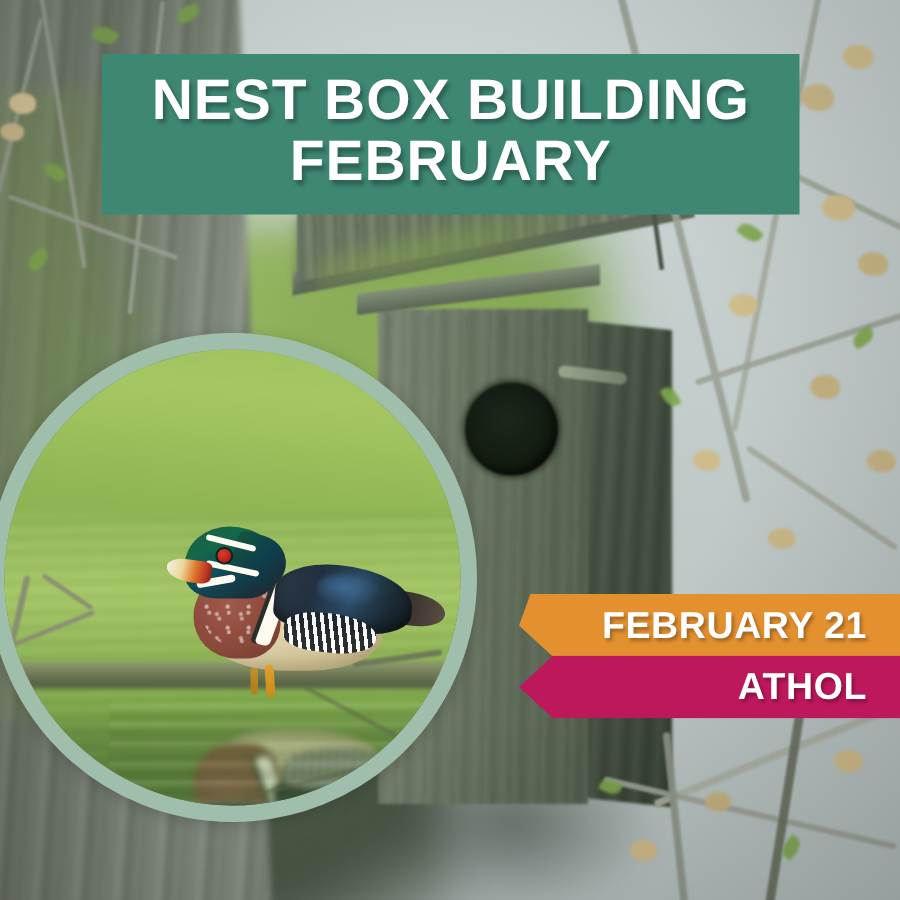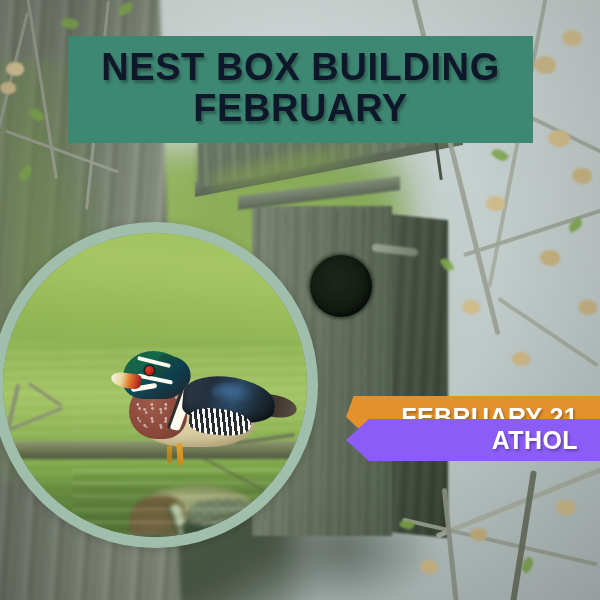--- a/index.html
+++ b/index.html
@@ -159,21 +159,21 @@
 
   
   #title-banner {
     position:absolute; left:68px; top:36px; width:465px; height:107px;
     background:#3e8873;
     display:flex; flex-direction:column;
     align-items:center; justify-content:center;
     padding:4px 14px 8px;
   }
   #title-banner .tline {
-    color:#0f172a;
+    color:#ffffff;
     font-weight:700;
     font-size:38px;
     line-height:1.07;
     letter-spacing:.6px;
     text-align:center;
     white-space:nowrap;
     text-shadow:2px 3px 3px rgba(0,0,0,.30);
   }
 
   
@@ -336,22 +336,22 @@
   #date-band, #location-band {
     position:absolute; right:0; display:flex; align-items:center;
     justify-content:flex-end; padding-right:22px;
   }
   #date-band {
     top:396px; left:346px; height:42px;
     background:#e3902f;
     clip-path:polygon(3% 0%, 100% 0%, 100% 100%, 9% 100%, 0% 50%);
   }
   #location-band {
-    top:419px; left:346px; height:42px;
-    background:#8b5cf6;
+    top:437px; left:346px; height:42px;
+    background:#be185d;
     clip-path:polygon(9% 0%, 100% 0%, 100% 100%, 9% 100%, 0% 50%);
   }
   #date-band .btext, #location-band .btext {
     color:#fff; font-weight:700; letter-spacing:.4px;
     text-shadow:1.5px 2px 2.5px rgba(0,0,0,.30);
     white-space:nowrap;
   }
   #date-band .btext { font-size:25px; }
   #location-band .btext { font-size:25px; }
 </style>

